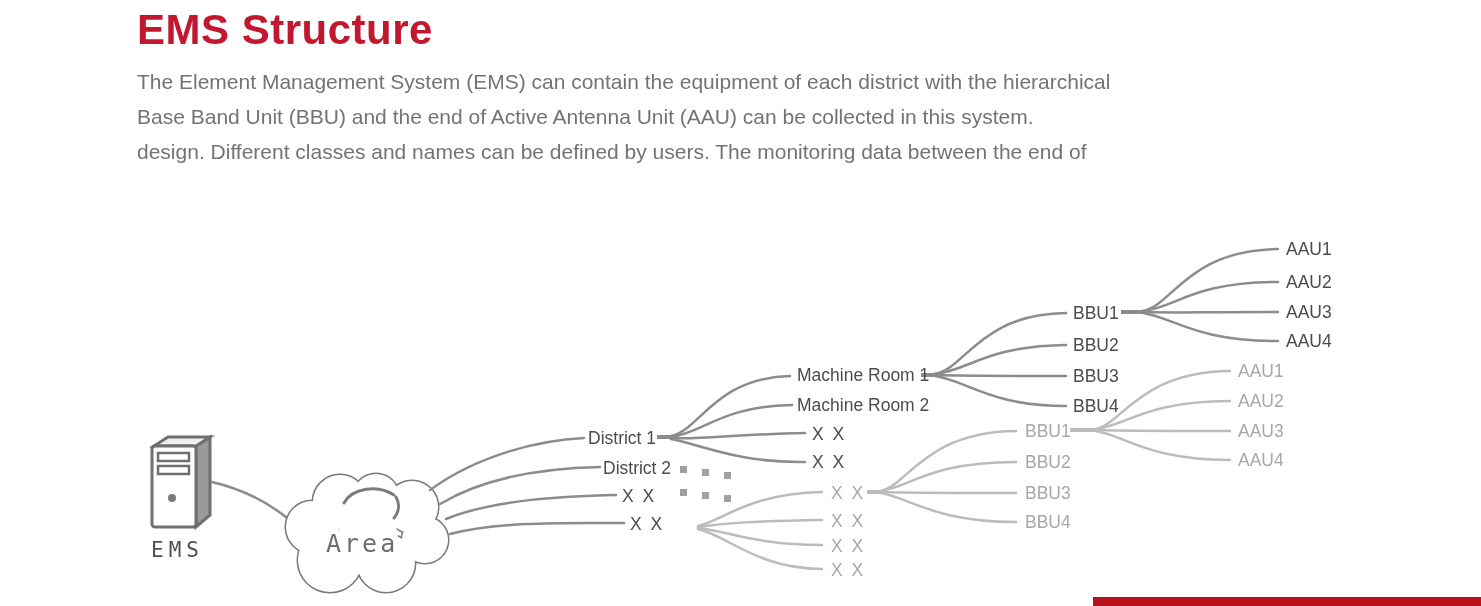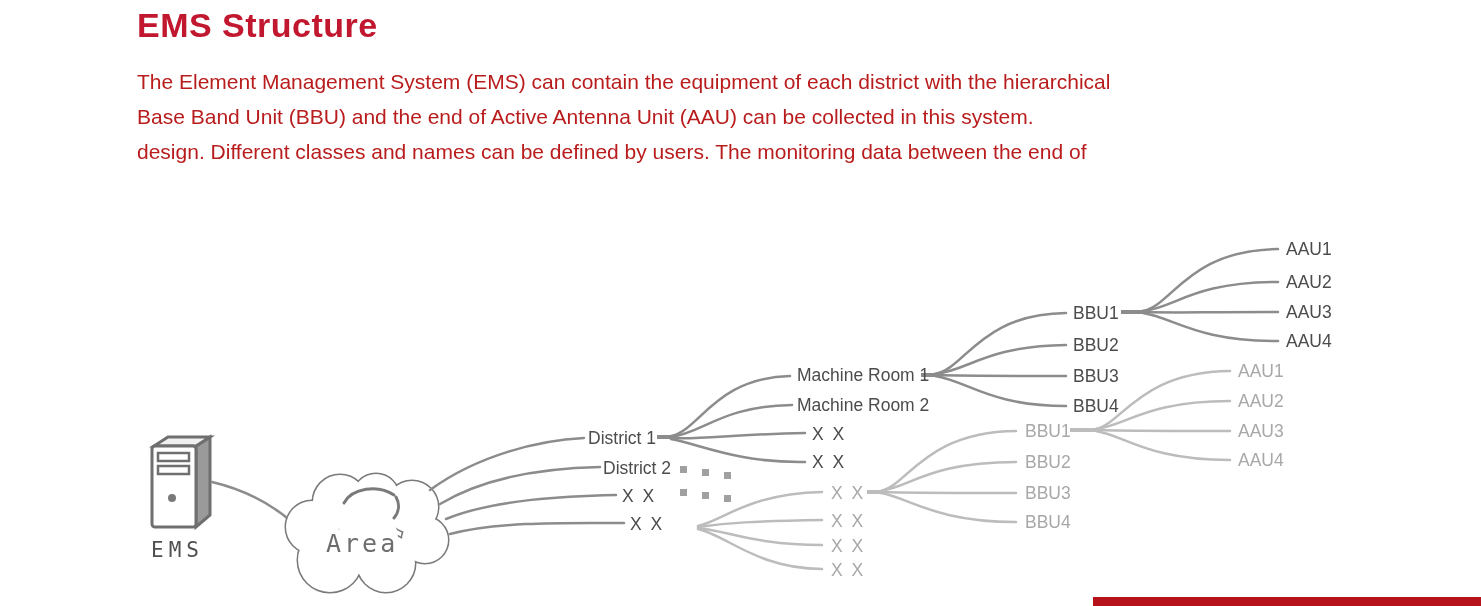--- a/index.html
+++ b/index.html
@@ -1,21 +1,21 @@
 <!DOCTYPE html>
 <html><head>
 <meta charset="utf-8">
 <style>
   html,body{margin:0;padding:0;background:#ffffff;}
   .page{position:relative;width:1481px;height:606px;overflow:hidden;background:#ffffff;
         font-family:"Liberation Sans",sans-serif;}
-  .title{position:absolute;left:137px;top:6px;font-size:34px;font-weight:bold;
+  .title{position:absolute;left:137px;top:6px;font-size:42px;font-weight:bold;
          color:#c2182f;letter-spacing:0.5px;}
   .para{position:absolute;left:137px;top:64px;font-size:21px;line-height:35px;
-        color:#b91c1c;}
+        color:#737373;}
   .para div{white-space:nowrap;}
   .diagram-svg{position:absolute;left:0;top:0;}
   .red-bar{position:absolute;left:1093px;top:597px;width:388px;height:9px;background:#b5121b;}
 
   
   .edge{fill:none;stroke:#8c8c8c;stroke-width:2.5;stroke-linecap:round;}
   .edge-light{fill:none;stroke:#bcbcbc;stroke-width:2.5;stroke-linecap:round;}
   .tick{stroke:#8c8c8c;stroke-width:4;stroke-linecap:butt;}
   .tick-light{stroke:#bcbcbc;stroke-width:4;stroke-linecap:butt;}
   .lbl{font-family:"Liberation Sans",sans-serif;font-size:17.5px;fill:#4c4c4c;}

